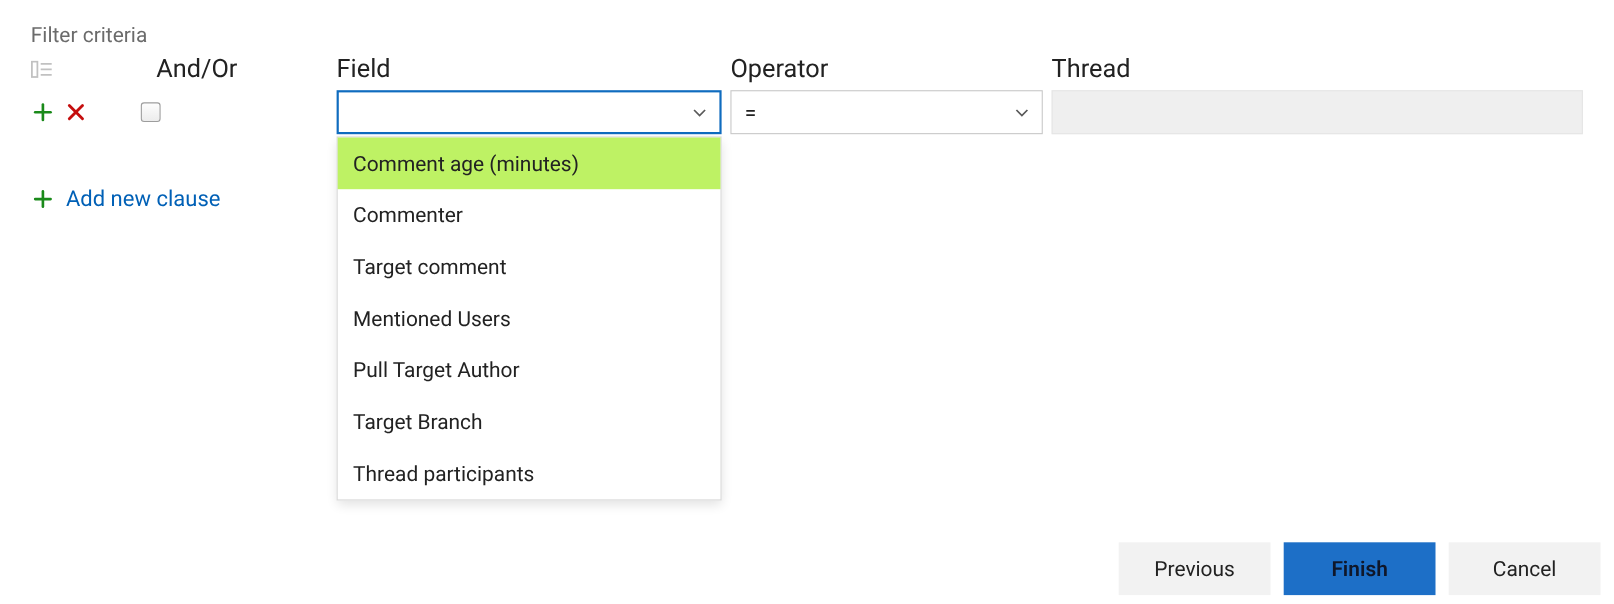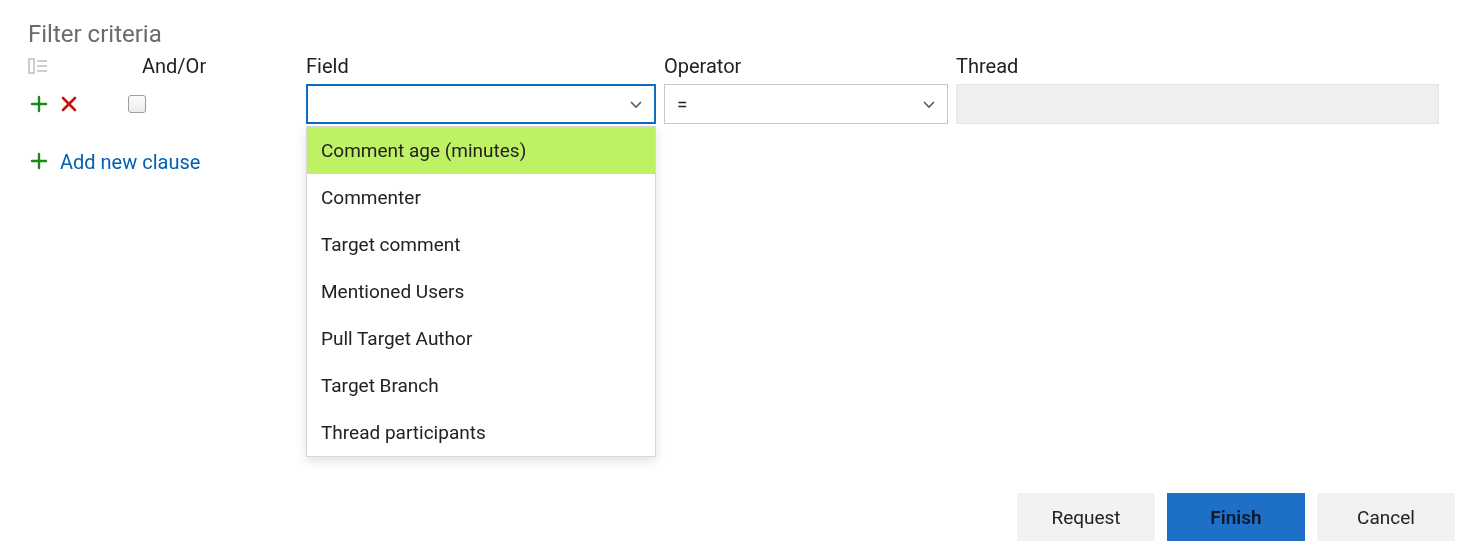--- a/index.html
+++ b/index.html
@@ -25,34 +25,34 @@
     height:549px;
     position:relative;
     box-sizing:border-box;
   }
   *{box-sizing:border-box;}
 
   .wrap{padding:20px 28px 0 28px;}
 
   .title{
     color:var(--muted);
-    font-size:24px;
+    font-size:19px;
     margin-bottom:6px;
   }
 
   .grid{
     display:grid;
     grid-template-columns: 270px 350px 284px 1fr;
     column-gap:8px;
     align-items:start;
   }
 
   .hdr{
     color:var(--text);
-    font-size:20px;
+    font-size:23px;
     padding-bottom:6px;
   }
   .andor-hdr-cell{
     display:flex;
     align-items:center;
     gap:12px;
   }
   .group-icon{
     color:#c1c1c1;
     display:inline-flex;
@@ -133,23 +133,23 @@
     padding:12px 14px;
     font-size:19px;
     cursor:pointer;
   }
   .dropdown .opt.highlight{
     background:#bef264;
   }
 
   
   .add-row{
-    margin-top:26px;
-    display:flex;
-    align-items:flex-start;
+    margin-top:46px;
+    display:flex;
+    align-items:flex-end;
     gap:10px;
     color:var(--link);
     cursor:pointer;
     width:fit-content;
   }
   .add-row .plus-green-link{color:var(--green);}
   .add-row span{font-size:20px;}
 
   
   .footer{
@@ -258,16 +258,16 @@
       <svg width="18" height="18" viewBox="0 0 18 18" stroke="currentColor" stroke-width="2.4" stroke-linecap="round">
         <line x1="9" y1="2" x2="9" y2="16"></line>
           <line x1="2" y1="9" x2="16" y2="9"></line>
       </svg>
     </span>
     <span>Add new clause</span>
   </div>
 </div>
 
 <div class="footer">
-  <button class="btn">Request</button>
+  <button class="btn">Previous</button>
   <button class="btn primary">Finish</button>
   <button class="btn">Cancel</button>
 </div>
 
 </body></html>

